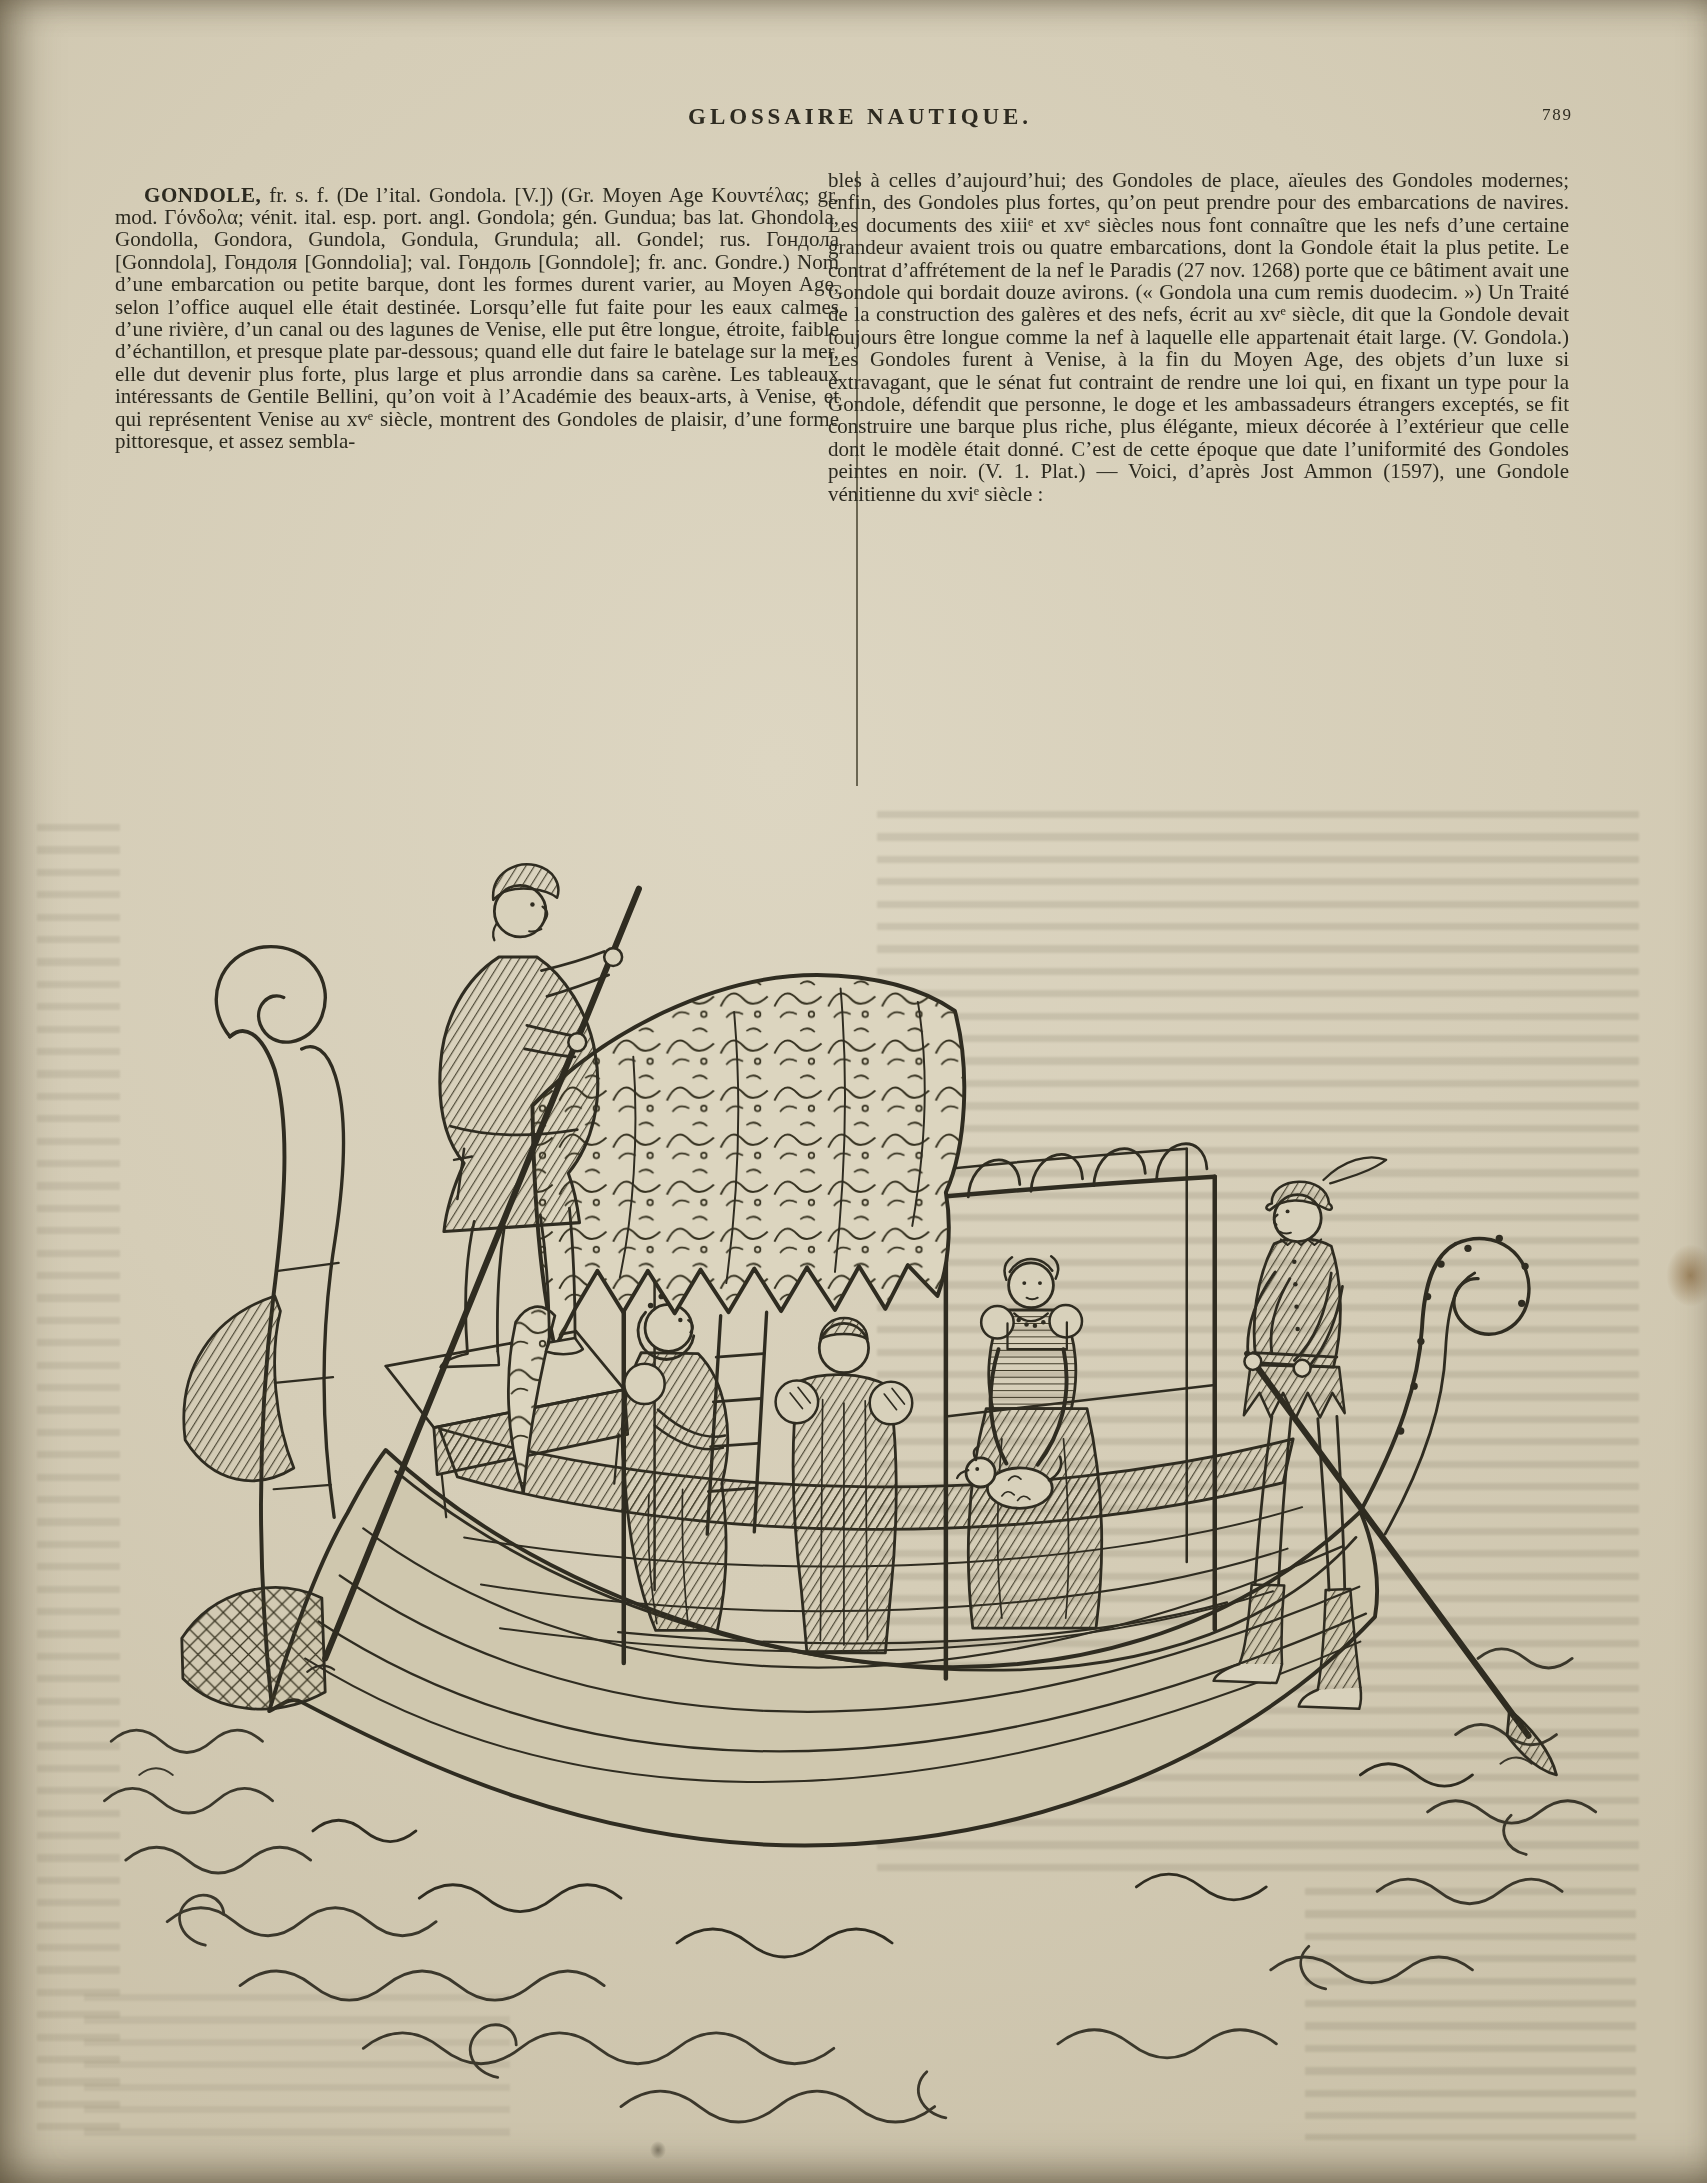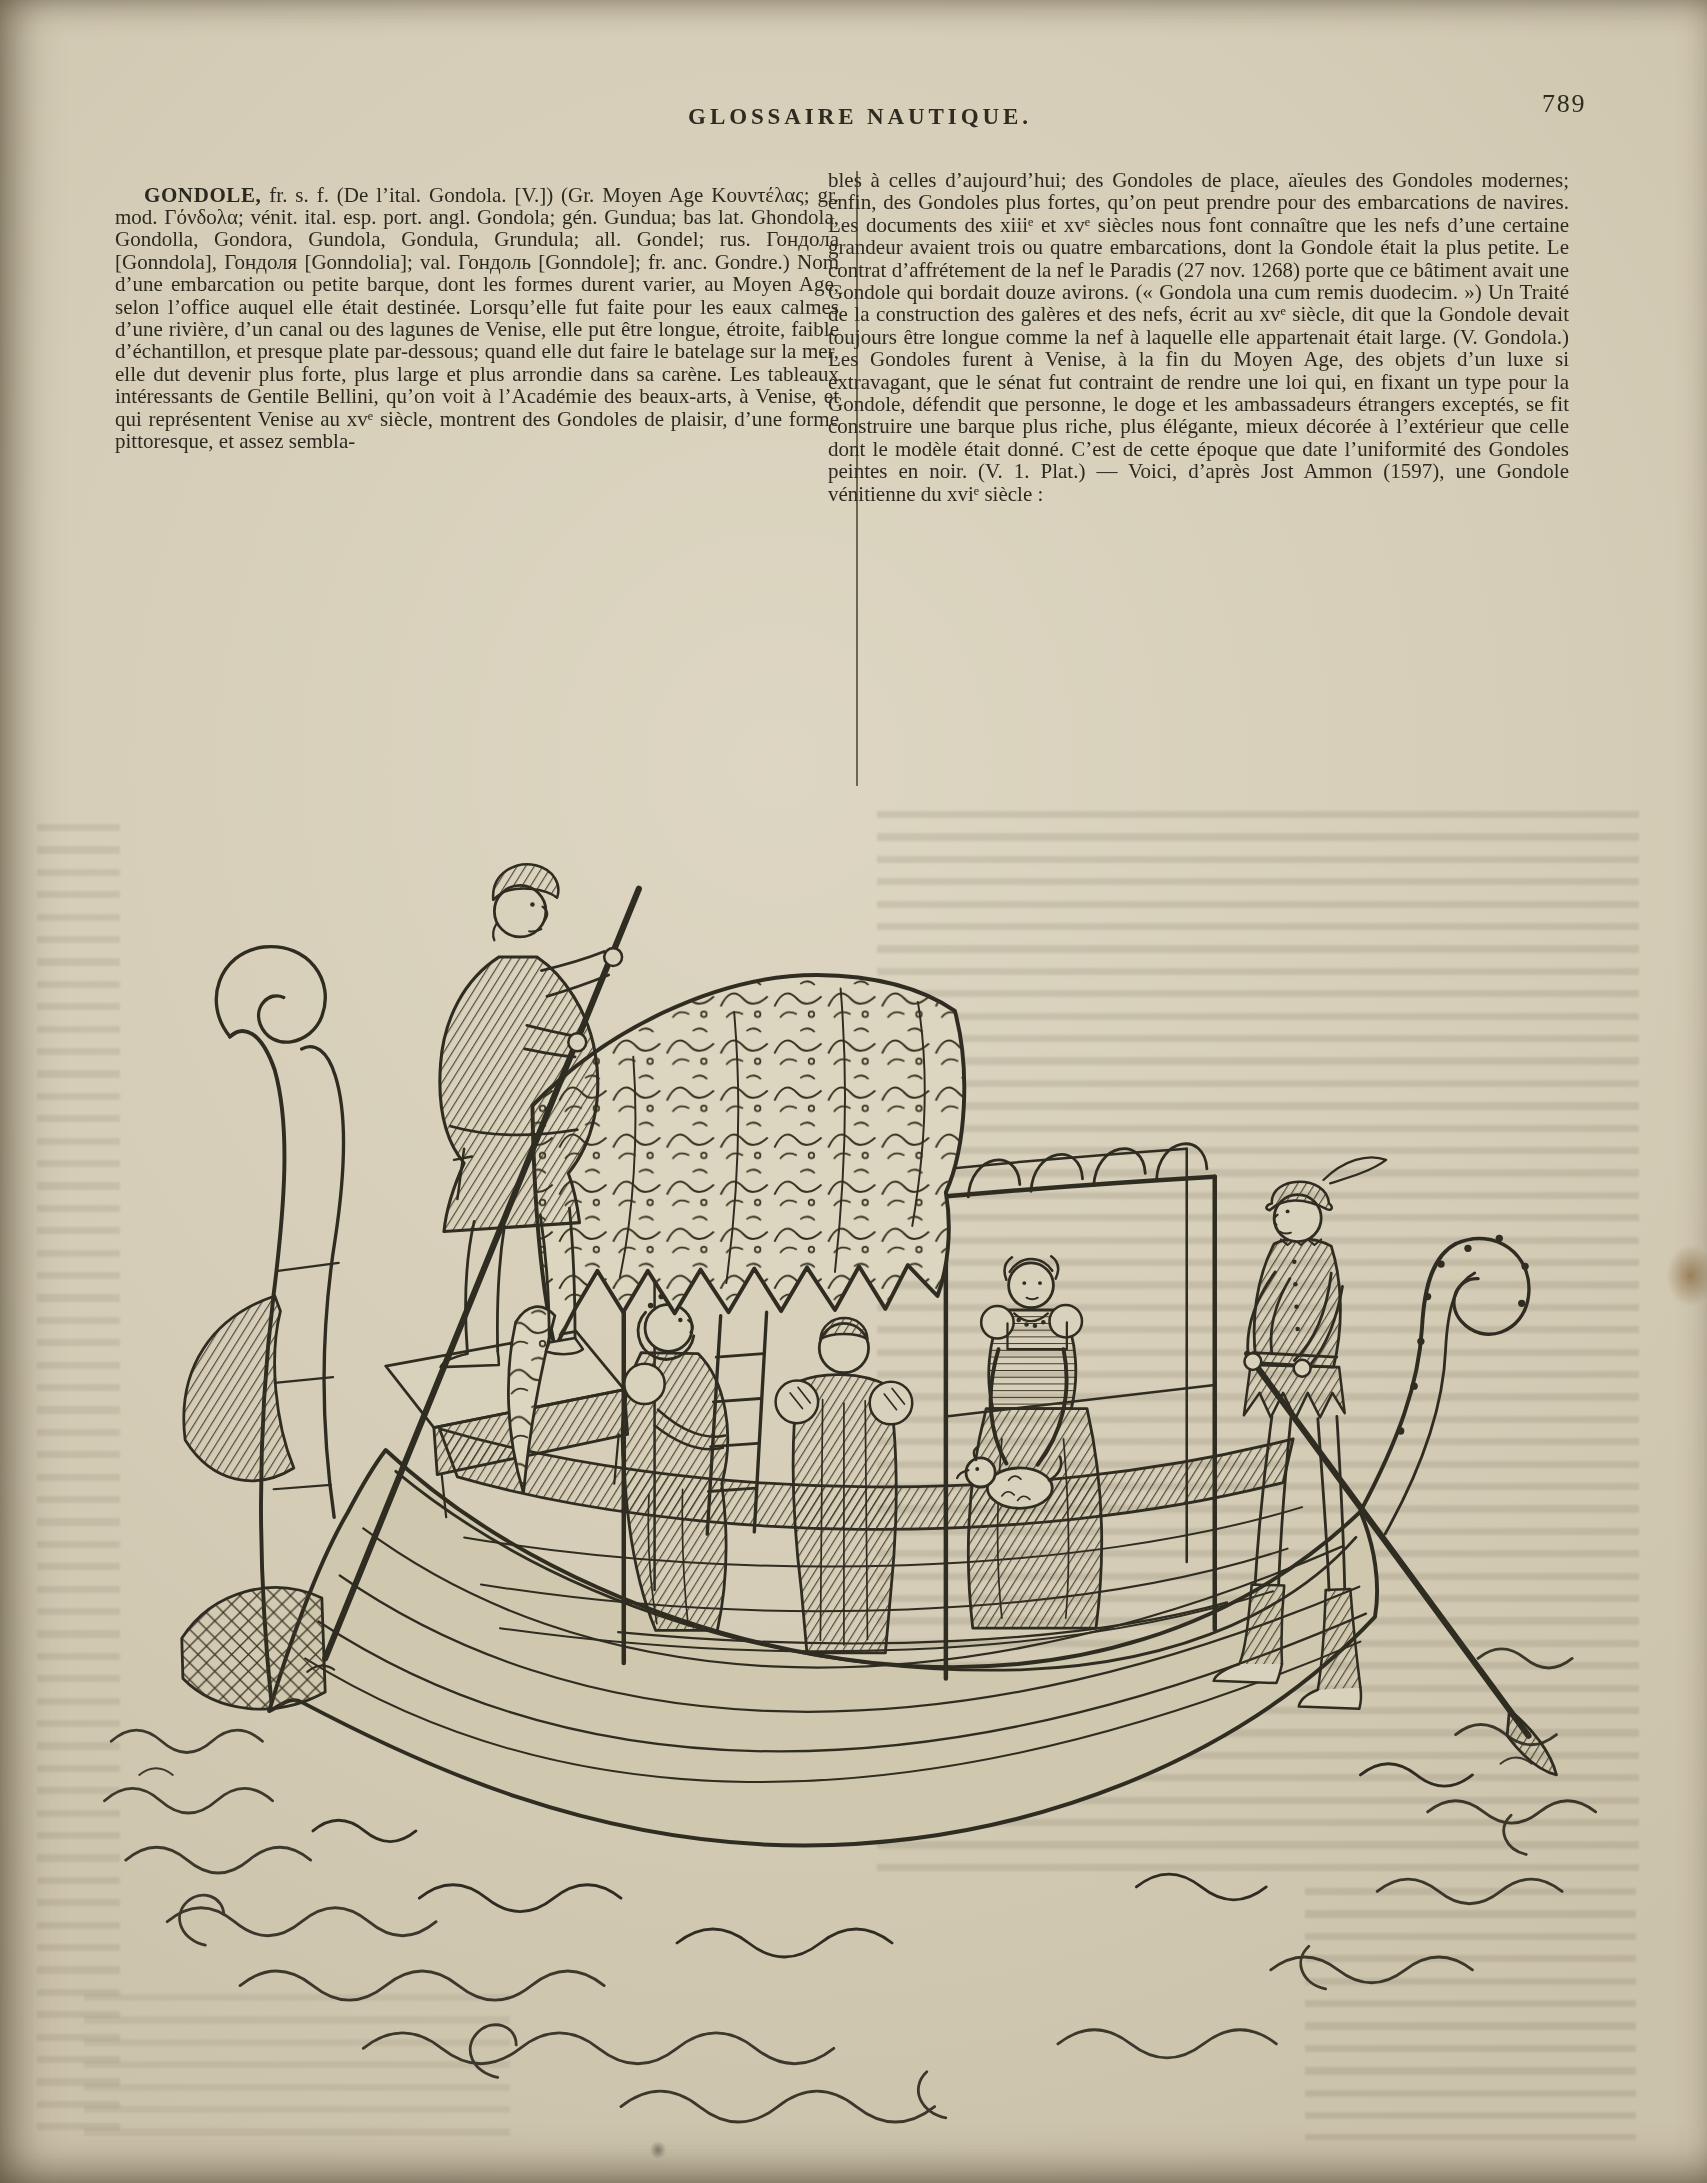--- a/index.html
+++ b/index.html
@@ -18,21 +18,21 @@
       inset 31px 0 45px -17px rgba(70,58,36,.55),
       inset -21px 0 34px -14px rgba(70,58,36,.35),
       inset 0 -27px 42px -17px rgba(70,58,36,.5),
       inset 0 17px 31px -12.3px rgba(70,58,36,.28);
   }
   .header-title{
     position:absolute;top:104px;left:0;width:100%;text-align:center;
     font-size:23px;letter-spacing:3.9px;font-weight:700;color:#2e2b21;
   }
   .page-number{
-    position:absolute;top:89px;left:1542px;font-size:26px;letter-spacing:1.7px;color:#2e2b21;
+    position:absolute;top:105px;left:1542px;font-size:17px;letter-spacing:1.7px;color:#2e2b21;
   }
   .col{
     position:absolute;top:169px;text-align:justify;
     font-size:21px;line-height:22.4px;
     hyphens:auto;-webkit-hyphens:auto;
   }
   .col-left{left:115px;width:724px;}
   .col-right{left:828px;width:741px;}
   .para{margin:0;}
   .entry{margin-top:14.6px;text-indent:29px;}

